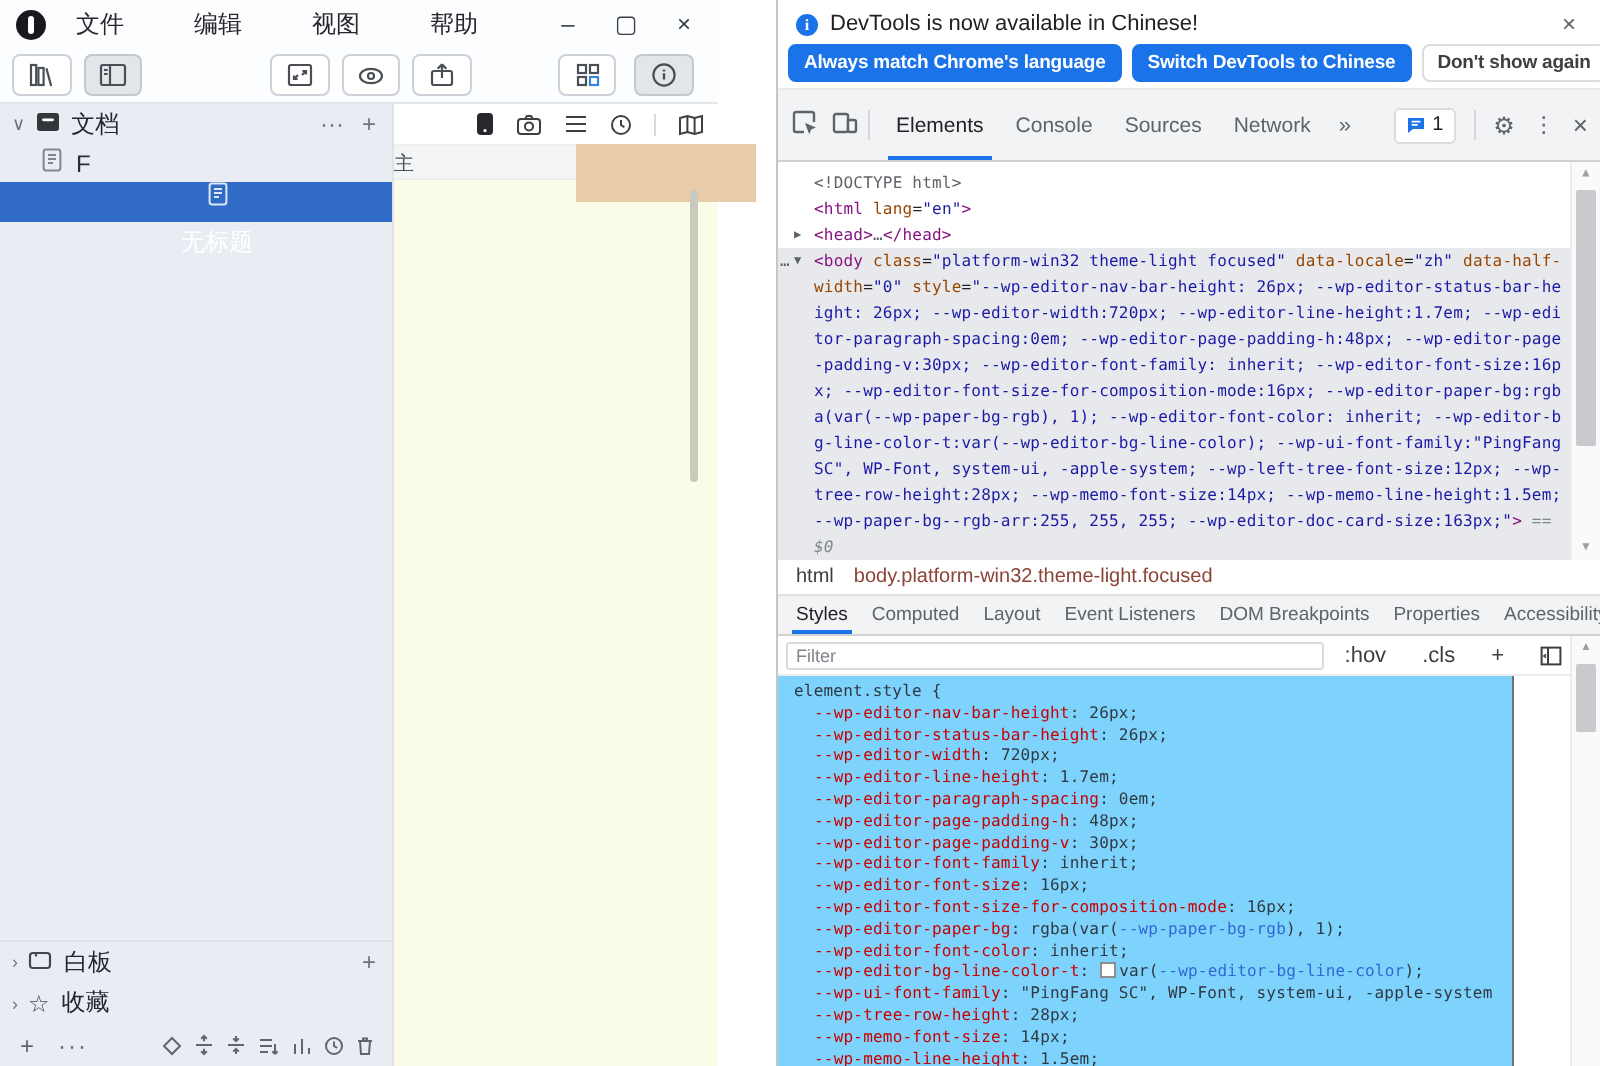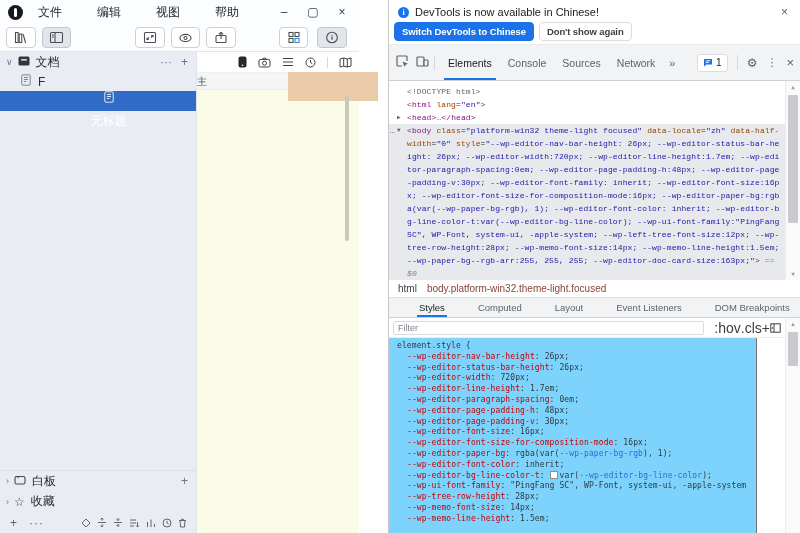--- a/index.html
+++ b/index.html
@@ -75,51 +75,51 @@
   .dt-tab.selected::after{content:"";position:absolute;left:4px;right:4px;bottom:0;height:2px;background:#1a73e8;}
   .more-tabs{padding:0 6px;font-size:11px;}
   .dt-right{margin-left:auto;display:flex;align-items:center;gap:9px;}
   .issues-badge{display:flex;align-items:center;gap:3px;background:#fff;border:1px solid #dadce0;border-radius:3px;height:16px;padding:0 5px;color:#202124;font-size:10px;}
   .dt-gear{font-size:12px;}
   .dt-kebab{font-size:11px;letter-spacing:0;}
   .dt-close{font-size:13px;}
 
   .el-panel{position:relative;height:199px;overflow:hidden;background:#fff;
             font-family:"DejaVu Sans Mono",monospace;font-size:8px;letter-spacing:0.1px;line-height:13px;color:#202124;}
-  .tree{padding-top:4px;font-family:Liberation Mono, monospace;}
+  .tree{padding-top:4px;}
   .t-line{position:relative;padding-left:18px;padding-right:17px;white-space:pre-wrap;word-break:break-all;}
   .t-line.selected{background:#e7e9ec;}
   .t-marker{position:absolute;left:8px;top:0;color:#5f6368;font-size:6px;}
   .t-gutter{position:absolute;left:1px;top:0;color:#5f6368;}
   .tok-gray{color:#5f6368;}
   .tok-tag{color:#881280;}
   .tok-attr{color:#994500;}
   .tok-val{color:#1a1aa6;}
   .tok-meta{color:#80868b;font-style:italic;}
 
   .el-scroll,.st-scroll{position:absolute;right:0;width:15px;background:#fafafa;border-left:1px solid #ececec;box-sizing:border-box;}
   .el-scroll{top:0;height:199px;}
   .sc-arrow{position:absolute;left:0;right:0;text-align:center;color:#9aa0a6;font-size:6px;line-height:12px;height:12px;}
   .sc-up{top:0;}.sc-down{bottom:0;}
   .sc-thumb{position:absolute;left:2px;right:2px;background:#c8cace;border-radius:1px;}
 
   .crumbs{height:18px;border-bottom:1px solid #dfe1e4;display:flex;align-items:center;gap:10px;padding-left:9px;font-size:10px;color:#3c4043;background:#fff;box-sizing:border-box;}
   .crumb-body{color:#8b4437;}
 
   .styles-tabs{height:20px;background:#f1f3f4;border-bottom:1px solid #cfd1d4;display:flex;align-items:center;padding-left:3px;font-size:9.5px;color:#5f6368;box-sizing:border-box;}
-  .st-tab{padding:0 6px;height:100%;display:flex;align-items:center;position:relative;white-space:nowrap;margin-left:21px;}
+  .st-tab{padding:0 6px;height:100%;display:flex;align-items:center;position:relative;white-space:nowrap;}
   .st-tab.selected{color:#202124;}
   .st-tab.selected::after{content:"";position:absolute;left:4px;right:4px;bottom:0;height:2px;background:#1a73e8;}
 
   .styles-pane{position:relative;height:227px;}
   .filter-row{height:20px;display:flex;align-items:center;padding:0 19px 0 4px;border-bottom:1px solid #ececec;background:#fff;box-sizing:border-box;}
   .filter-input{flex:1;height:14px;border:1px solid #d7dade;border-radius:2px;font-size:9px;padding:0 4px;margin-right:10px;
                 font-family:"Liberation Sans",sans-serif;color:#202124;outline:none;box-sizing:border-box;background:#fff;}
   .filter-input::placeholder{color:#80868b;}
-  .f-ctrls{display:flex;align-items:center;gap:0;font-size:14px;color:#3c4043;}
+  .f-ctrls{display:flex;align-items:center;gap:18px;font-size:11px;color:#3c4043;}
   .f-ctrls svg{display:block;}
 
   .styles-code{position:absolute;left:0;top:20px;bottom:0;width:368px;border-right:1px solid #737373;overflow:hidden;
                background:#7dd3fc;font-family:"DejaVu Sans Mono",monospace;font-size:8px;letter-spacing:0.1px;line-height:10.8px;
                padding:3px 0 0 8px;color:#303942;box-sizing:border-box;}
   .css-line{white-space:pre;}
   .css-prop{padding-left:10px;}
   .p-name{color:#c80000;}
   .p-var{color:#3367d6;}
   .swatch{display:inline-block;width:6px;height:6px;border:1px solid #8f8f8f;background:#fff;margin:0 2px -1px 0;}
@@ -347,20 +347,21 @@
 
   <div class="devtools">
 
     <div class="banner">
       <div class="banner-msg">
         <span class="info-icon">i</span>
         <span>DevTools is now available in Chinese!</span>
       </div>
       <span class="banner-close">×</span>
       <div class="banner-actions" id="banner-buttons">
+          <div class="b-btn primary">Always match Chrome's language</div>
           <div class="b-btn primary">Switch DevTools to Chinese</div>
           <div class="b-btn secondary">Don't show again</div>
         </div>
     </div>
 
     <div class="tabbar">
       <span style="margin-right:7px;"><svg width="13" height="13" viewBox="0 0 13 13" fill="none">
             <path d="M11 6V2a1 1 0 0 0-1-1H2a1 1 0 0 0-1 1v8a1 1 0 0 0 1 1h4" stroke="#5f6368" stroke-width="1.2"></path>
             <path d="M6.5 6.5l5.5 2.2-2.4 1-1 2.4z" fill="#5f6368"></path>
           </svg></span>
@@ -438,20 +439,21 @@
       </div>
       <div class="styles-code" id="styles-code">
           <div class="css-line"><span>element.style </span><span>{</span></div>
           <div class="css-line css-prop"><span class="p-name">--wp-editor-nav-bar-height</span><span>: </span><span>26px</span><span>;</span></div>
           <div class="css-line css-prop"><span class="p-name">--wp-editor-status-bar-height</span><span>: </span><span>26px</span><span>;</span></div>
           <div class="css-line css-prop"><span class="p-name">--wp-editor-width</span><span>: </span><span>720px</span><span>;</span></div>
           <div class="css-line css-prop"><span class="p-name">--wp-editor-line-height</span><span>: </span><span>1.7em</span><span>;</span></div>
           <div class="css-line css-prop"><span class="p-name">--wp-editor-paragraph-spacing</span><span>: </span><span>0em</span><span>;</span></div>
           <div class="css-line css-prop"><span class="p-name">--wp-editor-page-padding-h</span><span>: </span><span>48px</span><span>;</span></div>
           <div class="css-line css-prop"><span class="p-name">--wp-editor-page-padding-v</span><span>: </span><span>30px</span><span>;</span></div>
+          <div class="css-line css-prop"><span class="p-name">--wp-editor-font-family</span><span>: </span><span>inherit</span><span>;</span></div>
           <div class="css-line css-prop"><span class="p-name">--wp-editor-font-size</span><span>: </span><span>16px</span><span>;</span></div>
           <div class="css-line css-prop"><span class="p-name">--wp-editor-font-size-for-composition-mode</span><span>: </span><span>16px</span><span>;</span></div>
           <div class="css-line css-prop"><span class="p-name">--wp-editor-paper-bg</span><span>: </span><span>rgba(var(</span><span class="p-var">--wp-paper-bg-rgb</span><span>), 1)</span><span>;</span></div>
           <div class="css-line css-prop"><span class="p-name">--wp-editor-font-color</span><span>: </span><span>inherit</span><span>;</span></div>
           <div class="css-line css-prop"><span class="p-name">--wp-editor-bg-line-color-t</span><span>: </span><span class="swatch"></span><span>var(</span><span class="p-var">--wp-editor-bg-line-color</span><span>)</span><span>;</span></div>
           <div class="css-line css-prop"><span class="p-name">--wp-ui-font-family</span><span>: </span><span>"PingFang SC", WP-Font, system-ui, -apple-system</span></div>
           <div class="css-line css-prop"><span class="p-name">--wp-tree-row-height</span><span>: </span><span>28px</span><span>;</span></div>
           <div class="css-line css-prop"><span class="p-name">--wp-memo-font-size</span><span>: </span><span>14px</span><span>;</span></div>
           <div class="css-line css-prop"><span class="p-name">--wp-memo-line-height</span><span>: </span><span>1.5em</span><span>;</span></div>
         </div>

